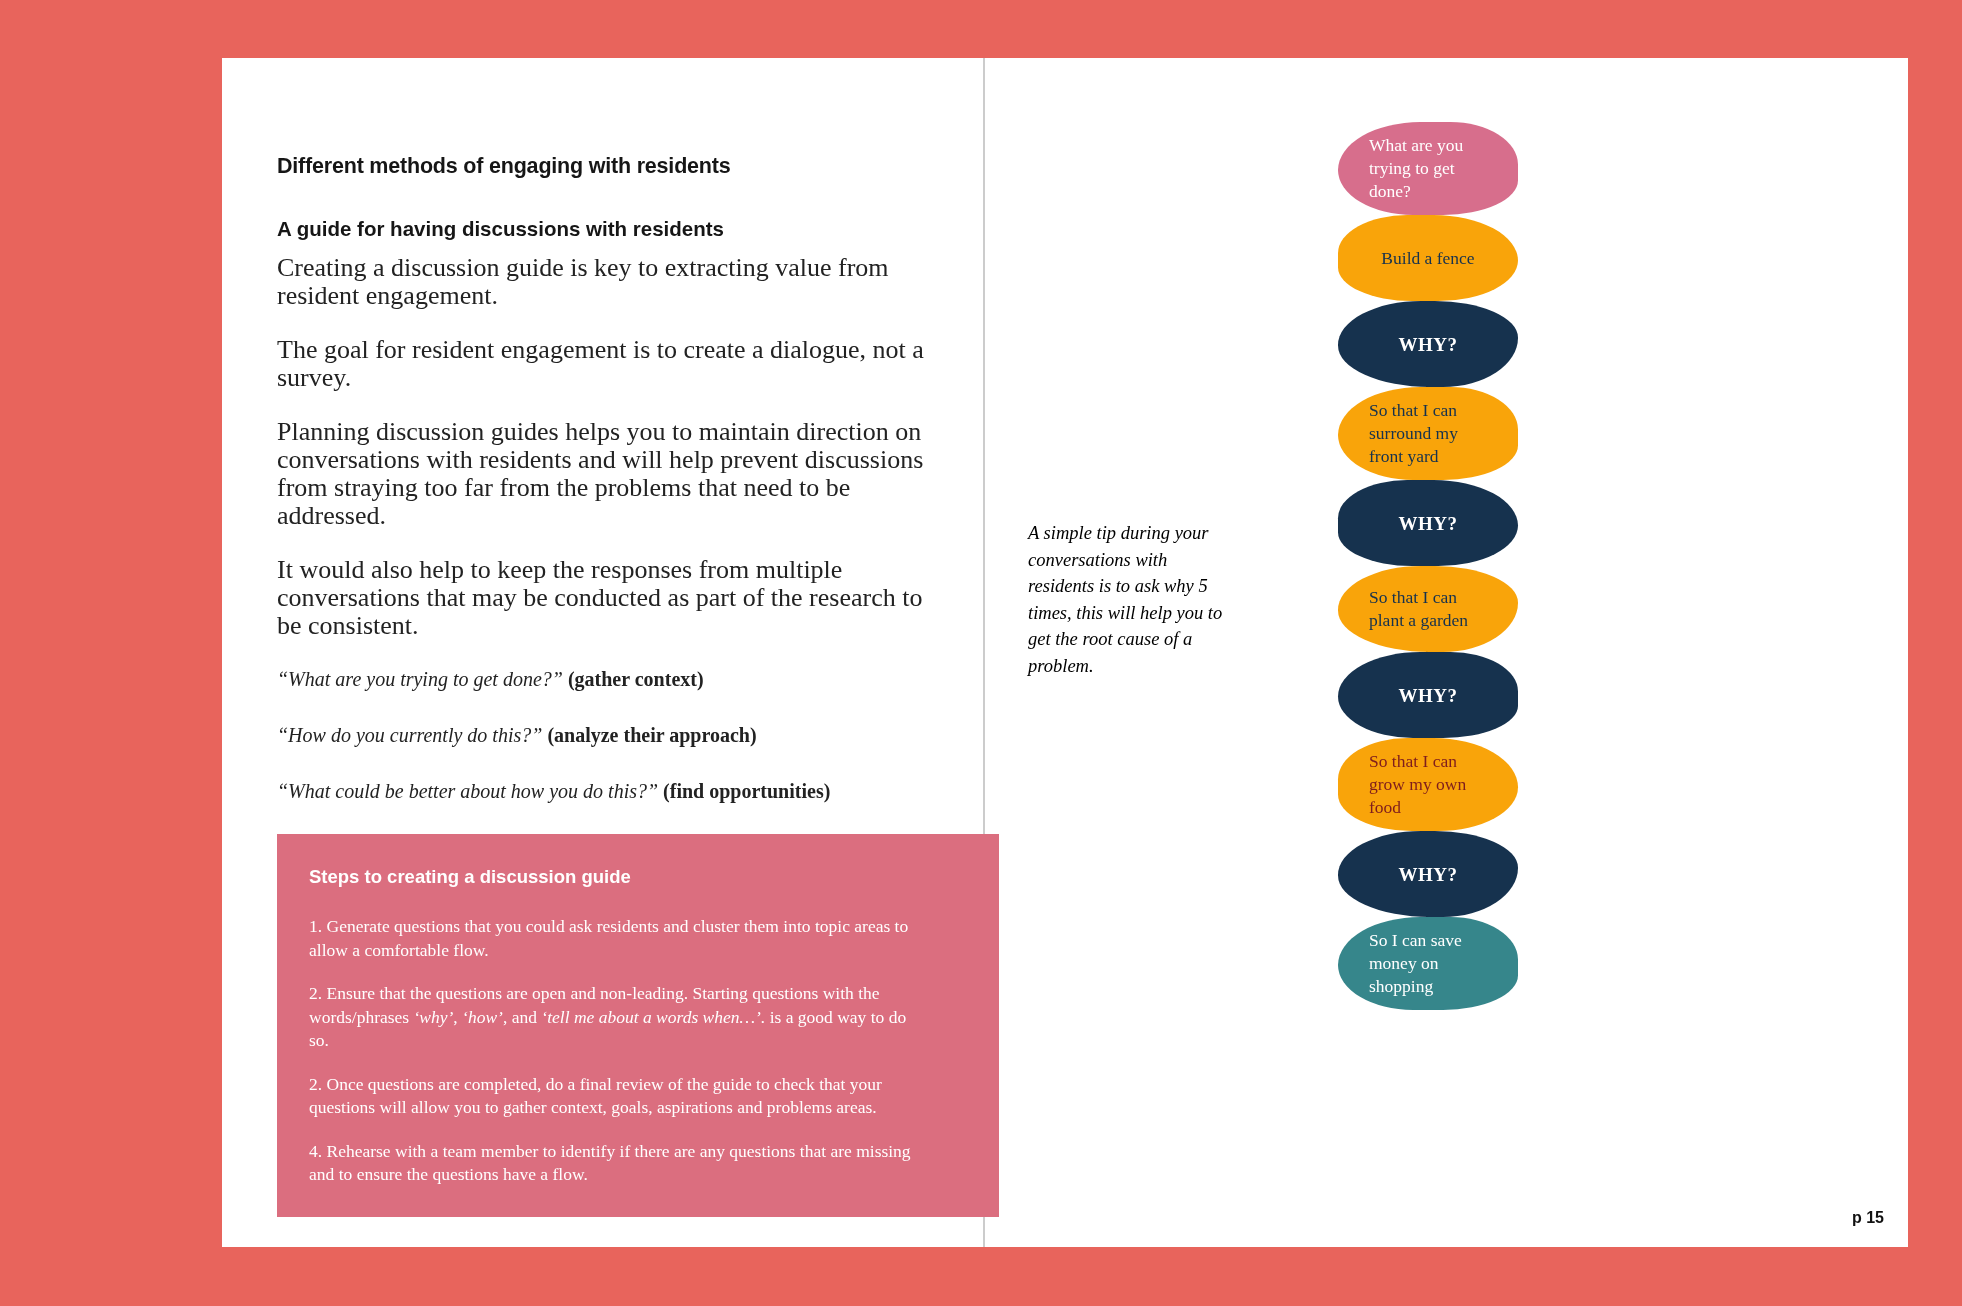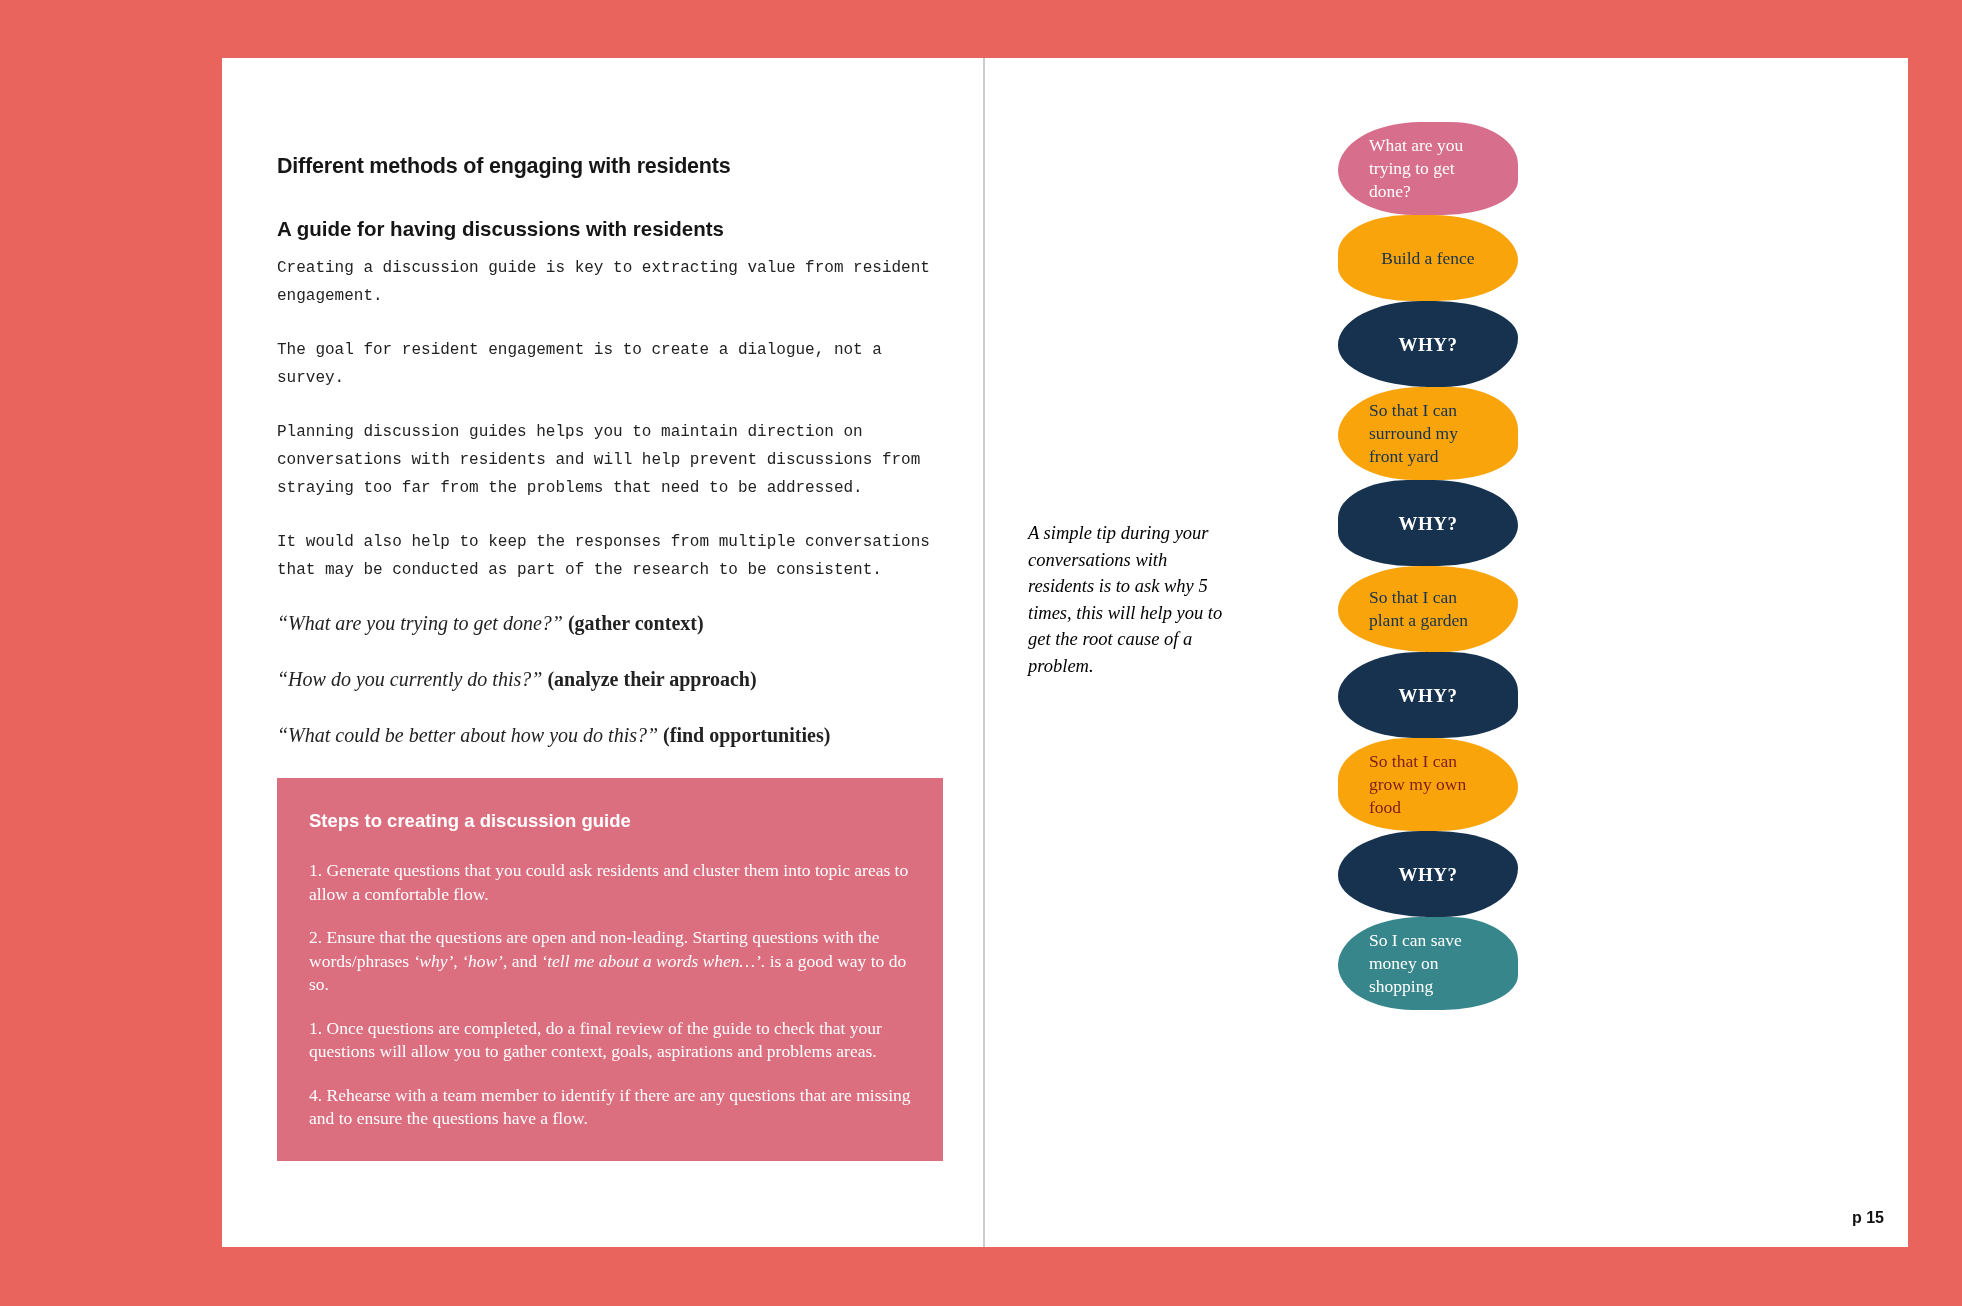--- a/index.html
+++ b/index.html
@@ -51,39 +51,38 @@
 
   .doc-subtitle {
     font-family: "Liberation Sans", sans-serif;
     font-weight: 700;
     font-size: 20.5px;
     margin: 0 0 13px 0;
     color: #161616;
   }
 
   .body-p {
-    font-size: 16px;
+    font-size: 26px;
     line-height: 28px;
     margin: 0 0 26px 0;
     color: #222222;
-    font-family: Liberation Mono, monospace;
   }
 
   .q-line {
     font-size: 20px;
     line-height: 27px;
     margin: 2px 0 29px 0;
     color: #222222;
   }
   .q-quote { font-style: italic; }
   .q-note  { font-weight: 700; }
 
   .steps-box {
     margin-top: 22px;
-    width: 666px;
+    width: 722px;
     box-sizing: border-box;
     background: var(--steps-box-pink, #db6e7f);
     padding: 32px 32px 30px 32px;
   }
 
   .steps-title {
     font-family: "Liberation Sans", sans-serif;
     font-weight: 700;
     font-size: 18.5px;
     color: #ffffff;
@@ -189,21 +188,21 @@
           <p class="q-line"><span class="q-quote">“What are you trying to get done?”</span> <span class="q-note">(gather context)</span></p>
           <p class="q-line"><span class="q-quote">“How do you currently do this?”</span> <span class="q-note">(analyze their approach)</span></p>
           <p class="q-line"><span class="q-quote">“What could be better about how you do this?”</span> <span class="q-note">(find opportunities)</span></p>
         </div>
 
       <div class="steps-box">
         <h3 class="steps-title">Steps to creating a discussion guide</h3>
         <div id="steps">
             <p class="step"><span>1. Generate questions that you could ask residents and cluster them into topic areas to allow a comfortable flow.</span></p>
             <p class="step"><span>2. Ensure that the questions are open and non-leading. Starting questions with the words/phrases </span><i>‘why’</i><span>, </span><i>‘how’</i><span>, and </span><i>‘tell me about a words when…’.</i><span> is a good way to do so.</span></p>
-            <p class="step"><span>1. Once questions are completed, do a final review of the guide to check that your questions will allow you to gather context, goals,  aspirations and problems areas.</span></p>
+            <p class="step"><span>2. Once questions are completed, do a final review of the guide to check that your questions will allow you to gather context, goals,  aspirations and problems areas.</span></p>
             <p class="step"><span>4. Rehearse with a team member to identify if there are any questions that are missing and to ensure the questions have a flow.</span></p>
           </div>
       </div>
     </div>
 
     <div class="tip">A simple tip during your conversations with residents is to ask why 5 times, this will help you to get the root cause of a problem.</div>
 
     <div class="flow" id="flow">
       <div class="flow-line"></div>
     <div class="node r0" style="background: rgb(215, 110, 140); color: rgb(255, 255, 255);">

